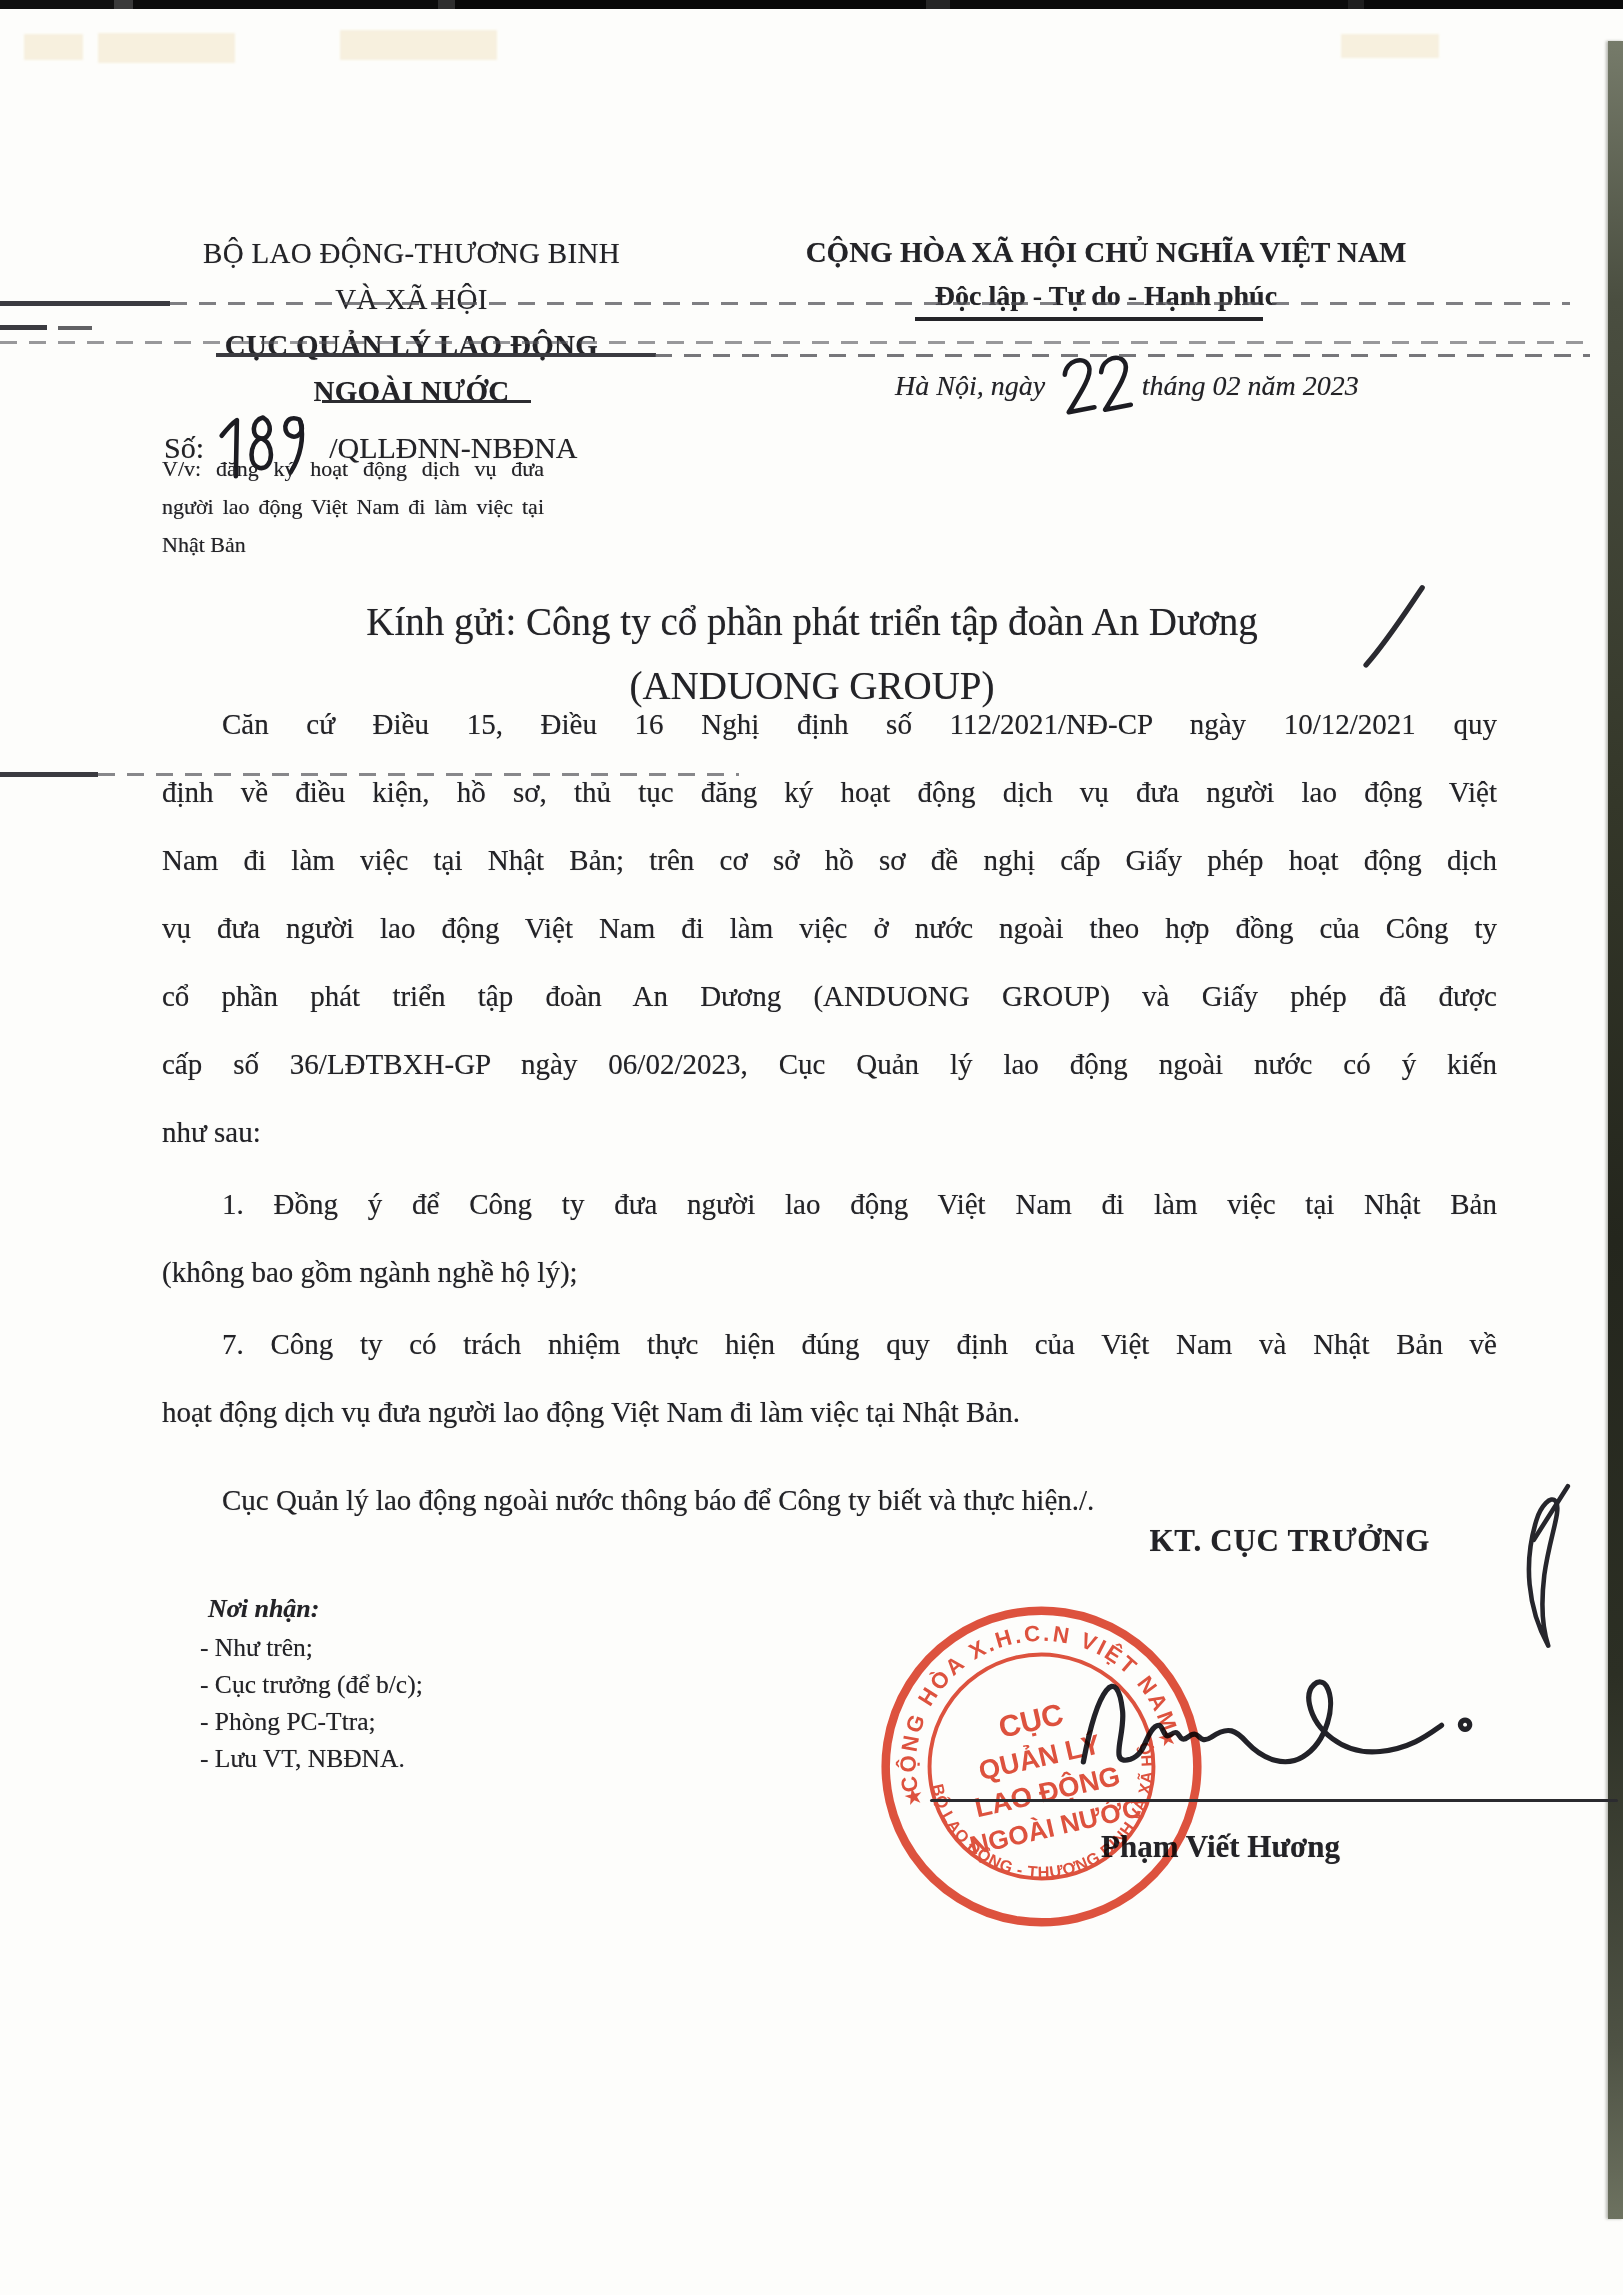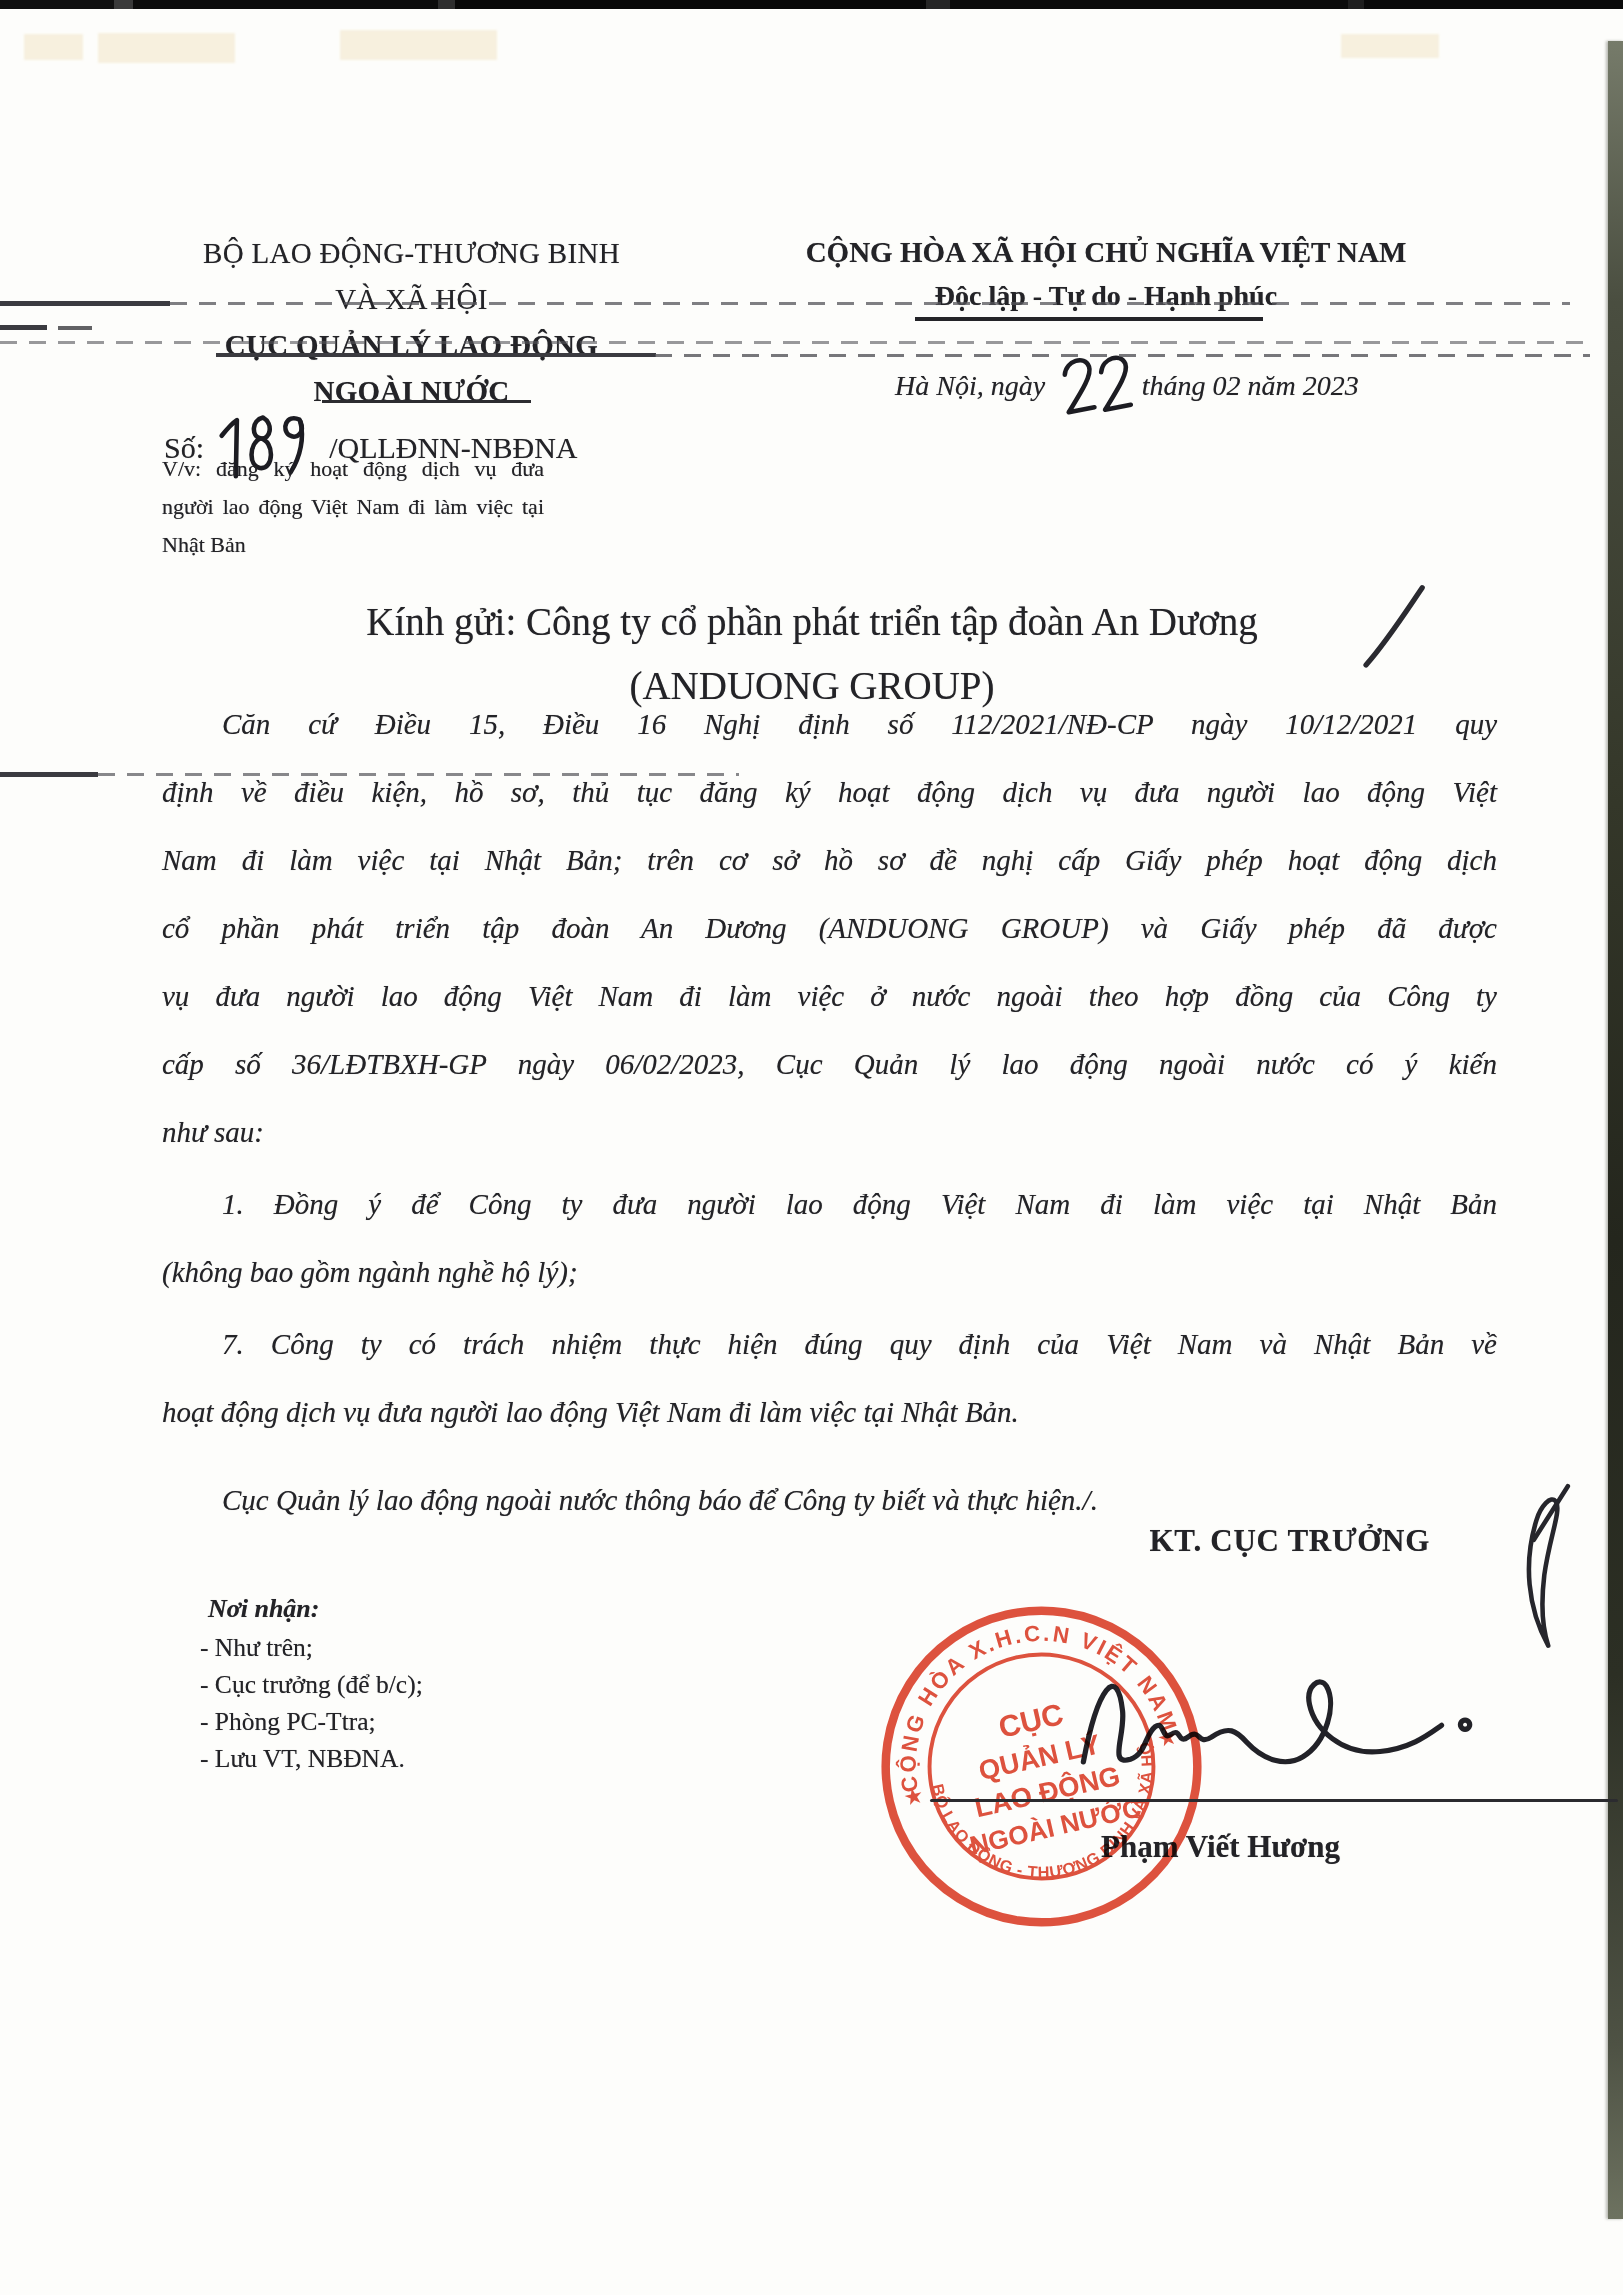--- a/index.html
+++ b/index.html
@@ -18,21 +18,21 @@
   
   .hd-right{left:707px;top:230px;width:798px;font-size:29px;line-height:44px;}
   .motto-underline{left:915px;top:317px;width:348px;height:3.9px;background:#242428;}
   .dateline{left:895px;top:353px;width:641px;font-size:28px;font-style:italic;white-space:nowrap;}
   
   .so-line{left:164px;top:408px;width:523px;font-size:30px;white-space:nowrap;}
   .subject{left:162px;top:450px;width:382px;font-size:22px;line-height:38px;}
   
   .recipient{left:0;top:590px;width:1624px;font-size:39px;line-height:64px;}
   
-  .body-text{left:162px;top:708px;width:1335px;font-size:29px;font-style:italic;}
+  .body-text{left:162px;top:708px;width:1335px;font-size:29px;}
   .ind{text-indent:60px;}
   
   .kt-block{left:1011px;top:1516px;width:419px;font-size:31px;font-weight:bold;line-height:50px;text-align:right;letter-spacing:0.7px;}
   .signer-name{left:1011px;top:1829px;width:419px;font-size:31px;font-weight:bold;text-align:center;z-index:6;mix-blend-mode:multiply;}
   .noi-nhan-h{left:208px;top:1594px;font-size:26px;font-weight:bold;font-style:italic;}
   .noi-nhan-list{left:200px;top:1629px;font-size:25.5px;line-height:37px;}
   
   .top-strip{left:0;top:0;width:1624px;height:8.5px;
      background:linear-gradient(90deg,#101010 0 7%,#3a3a3a 7% 8.2%,#0c0c0c 8.2% 27%,#2e2e2e 27% 28%,#080808 28% 57%,#262626 57% 58.5%,#0b0b0b 58.5% 83%,#1f1f1f 83% 84%,#0a0a0a 84% 100%);z-index:1;}
   .right-strip{right:0;top:41px;width:16.4px;height:2178px;z-index:1;
@@ -120,22 +120,22 @@
     <div>(ANDUONG GROUP)</div>
   </div>
   <svg class="abs hand-svg" style="left:1349px;top:581px;" width="85" height="92" viewBox="0 0 130 140">
     <path d="M112,10 C90,42 58,92 26,128" fill="none" stroke="#2a2a30" stroke-width="8" stroke-linecap="round"></path>
   </svg>
 
   <div class="abs body-text scan-ink">
     <div class="line j ind">Căn cứ Điều 15, Điều 16 Nghị định số 112/2021/NĐ-CP ngày 10/12/2021 quy</div>
     <div class="line j">định về điều kiện, hồ sơ, thủ tục đăng ký hoạt động dịch vụ đưa người lao động Việt</div>
     <div class="line j">Nam đi làm việc tại Nhật Bản; trên cơ sở hồ sơ đề nghị cấp Giấy phép hoạt động dịch</div>
+    <div class="line j">vụ đưa người lao động Việt Nam đi làm việc ở nước ngoài theo hợp đồng của Công ty</div>
     <div class="line j">cổ phần phát triển tập đoàn An Dương (ANDUONG GROUP) và Giấy phép đã được</div>
-    <div class="line j">vụ đưa người lao động Việt Nam đi làm việc ở nước ngoài theo hợp đồng của Công ty</div>
     <div class="line j">cấp số 36/LĐTBXH-GP ngày 06/02/2023, Cục Quản lý lao động ngoài nước có ý kiến</div>
     <div class="line">như sau:</div>
     <div class="line j ind" style="margin-top:3.9px;">1. Đồng ý để Công ty đưa người lao động Việt Nam đi làm việc tại Nhật Bản</div>
     <div class="line">(không bao gồm ngành nghề hộ lý);</div>
     <div class="line j ind" style="margin-top:3.9px;">7. Công ty có trách nhiệm thực hiện đúng quy định của Việt Nam và Nhật Bản về</div>
     <div class="line">hoạt động dịch vụ đưa người lao động Việt Nam đi làm việc tại Nhật Bản.</div>
     <div class="line ind" style="margin-top:20px;">Cục Quản lý lao động ngoài nước thông báo để Công ty biết và thực hiện./.</div>
   </div>
 
   <svg class="abs hand-svg" style="left:1471px;top:1477px;" width="144" height="183" viewBox="0 0 220 280">

